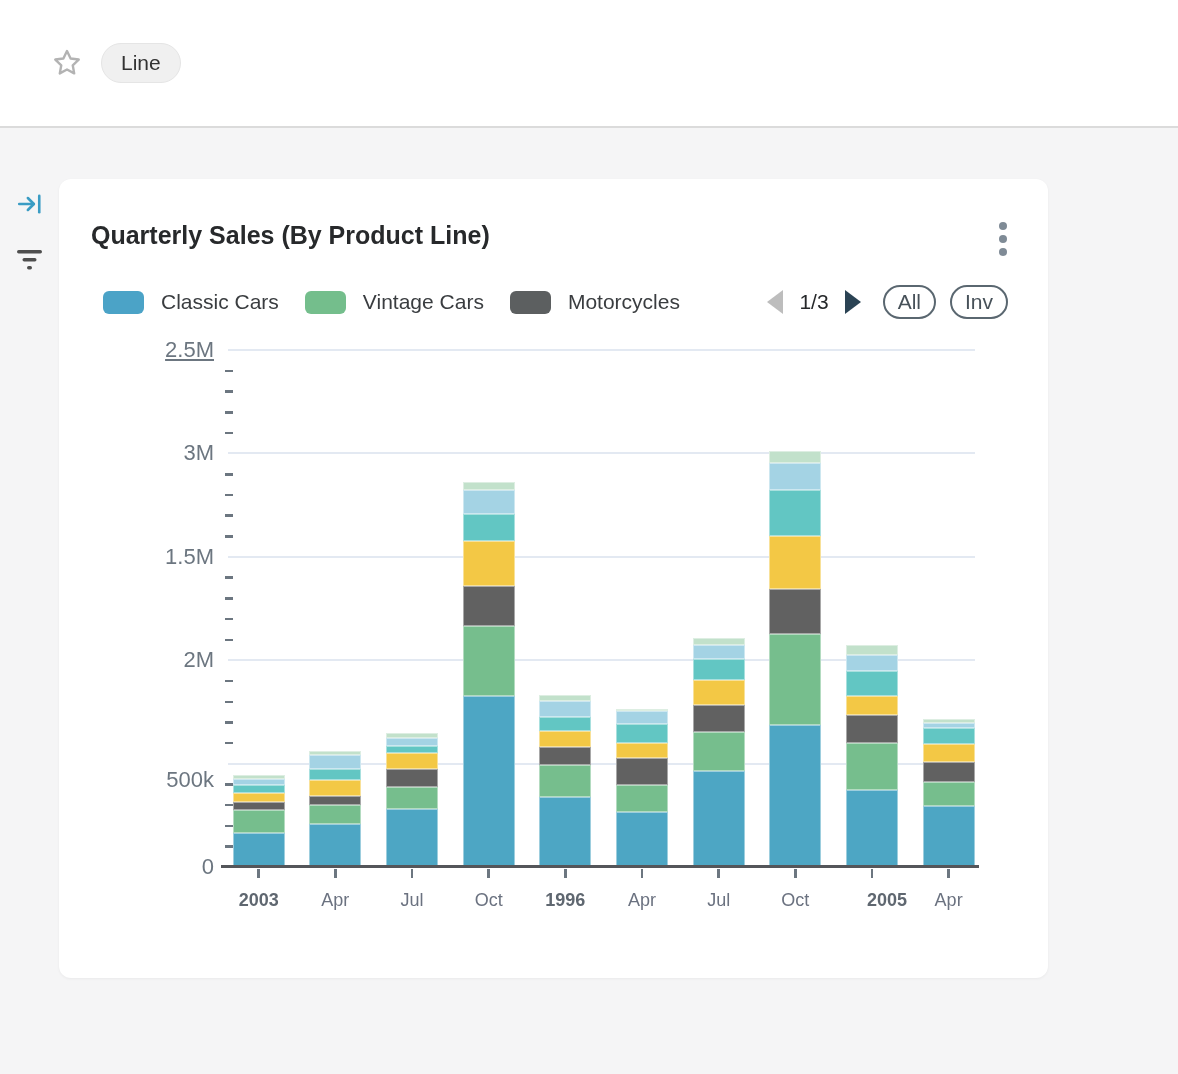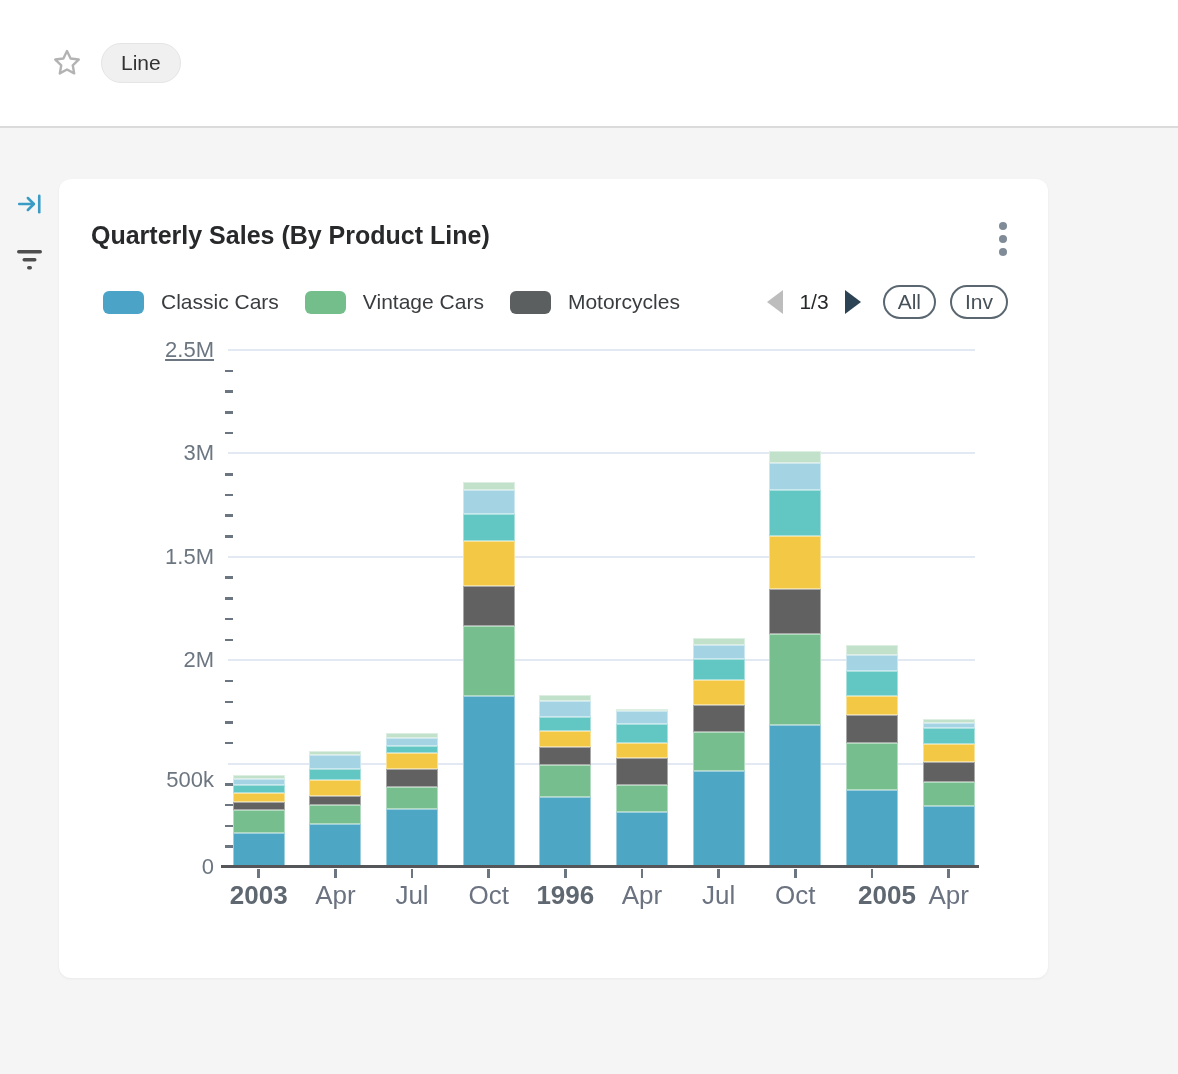--- a/index.html
+++ b/index.html
@@ -61,21 +61,21 @@
   }
   
   .chart { position:absolute; left:169px; top:171px; width:747px; height:517px; }
   .gridline { position:absolute; left:0; width:747px; height:2px; background:#e3e9f2; }
   .axis-x { position:absolute; left:-7px; width:758px; height:3px; background:#54565a; bottom:-1px; }
   .ytick-minor { position:absolute; left:-3px; width:8px; height:2.5px; background:#6c7680; }
   .ylabel { position:absolute; width:90px; text-align:right; font-size:22px; color:#6c7680; transform:translateY(-50%); }
   .bar { position:absolute; bottom:0; width:52px; display:flex; flex-direction:column-reverse; cursor:pointer; }
   .bar-seg { width:100%; box-shadow:inset 0 0 0 1px rgba(255,255,255,.45); }
   .xtick { position:absolute; width:2.5px; height:9px; background:#6c7680; bottom:-11px; }
-  .xlabel { position:absolute; bottom:-44px; width:90px; text-align:center; font-size:26px; color:#6b7280; }
+  .xlabel { position:absolute; bottom:-44px; width:90px; text-align:center; font-size:18px; color:#6b7280; }
   .xlabel.bold { font-weight:700; color:#5f6770; }
 </style>
 </head>
 <body>
 
 <div class="header">
   <span class="star">
     <svg width="32" height="32" viewBox="0 0 24 24" fill="none" stroke="#b3b3b3" stroke-width="1.8" stroke-linejoin="round">
       <path d="M12 3l2.7 5.6 6.1.8-4.5 4.3 1.1 6.1L12 16.9 6.6 19.8l1.1-6.1L3.2 9.4l6.1-.8z"></path>
     </svg>

